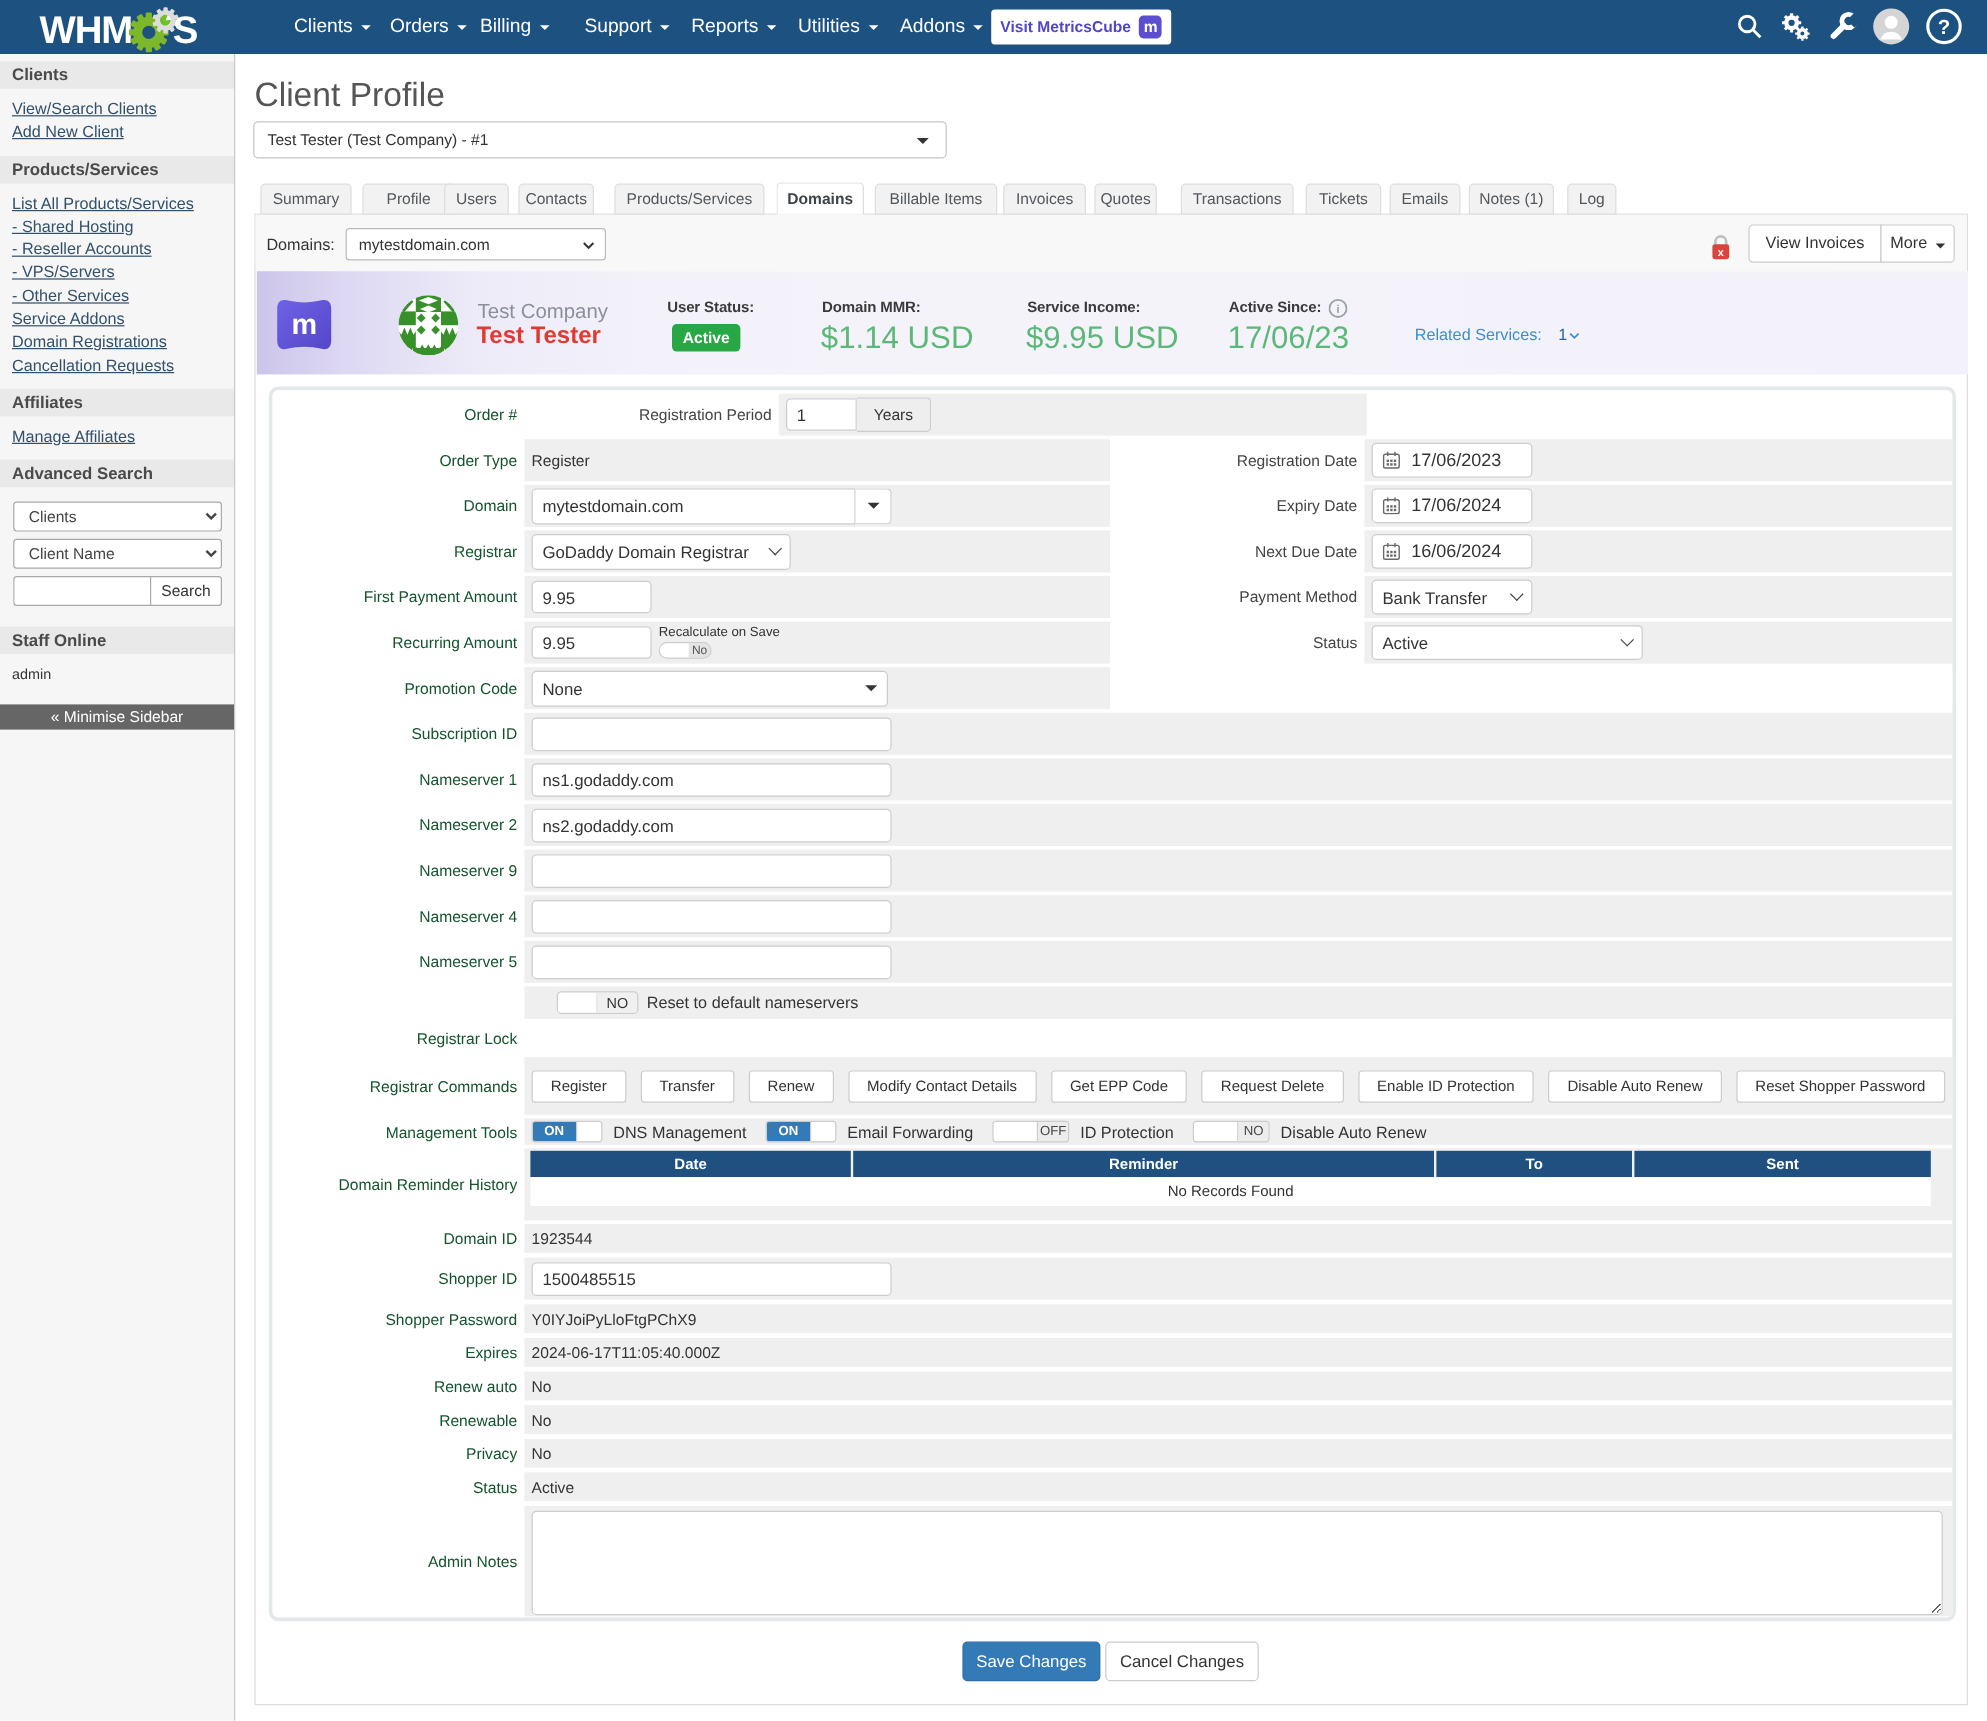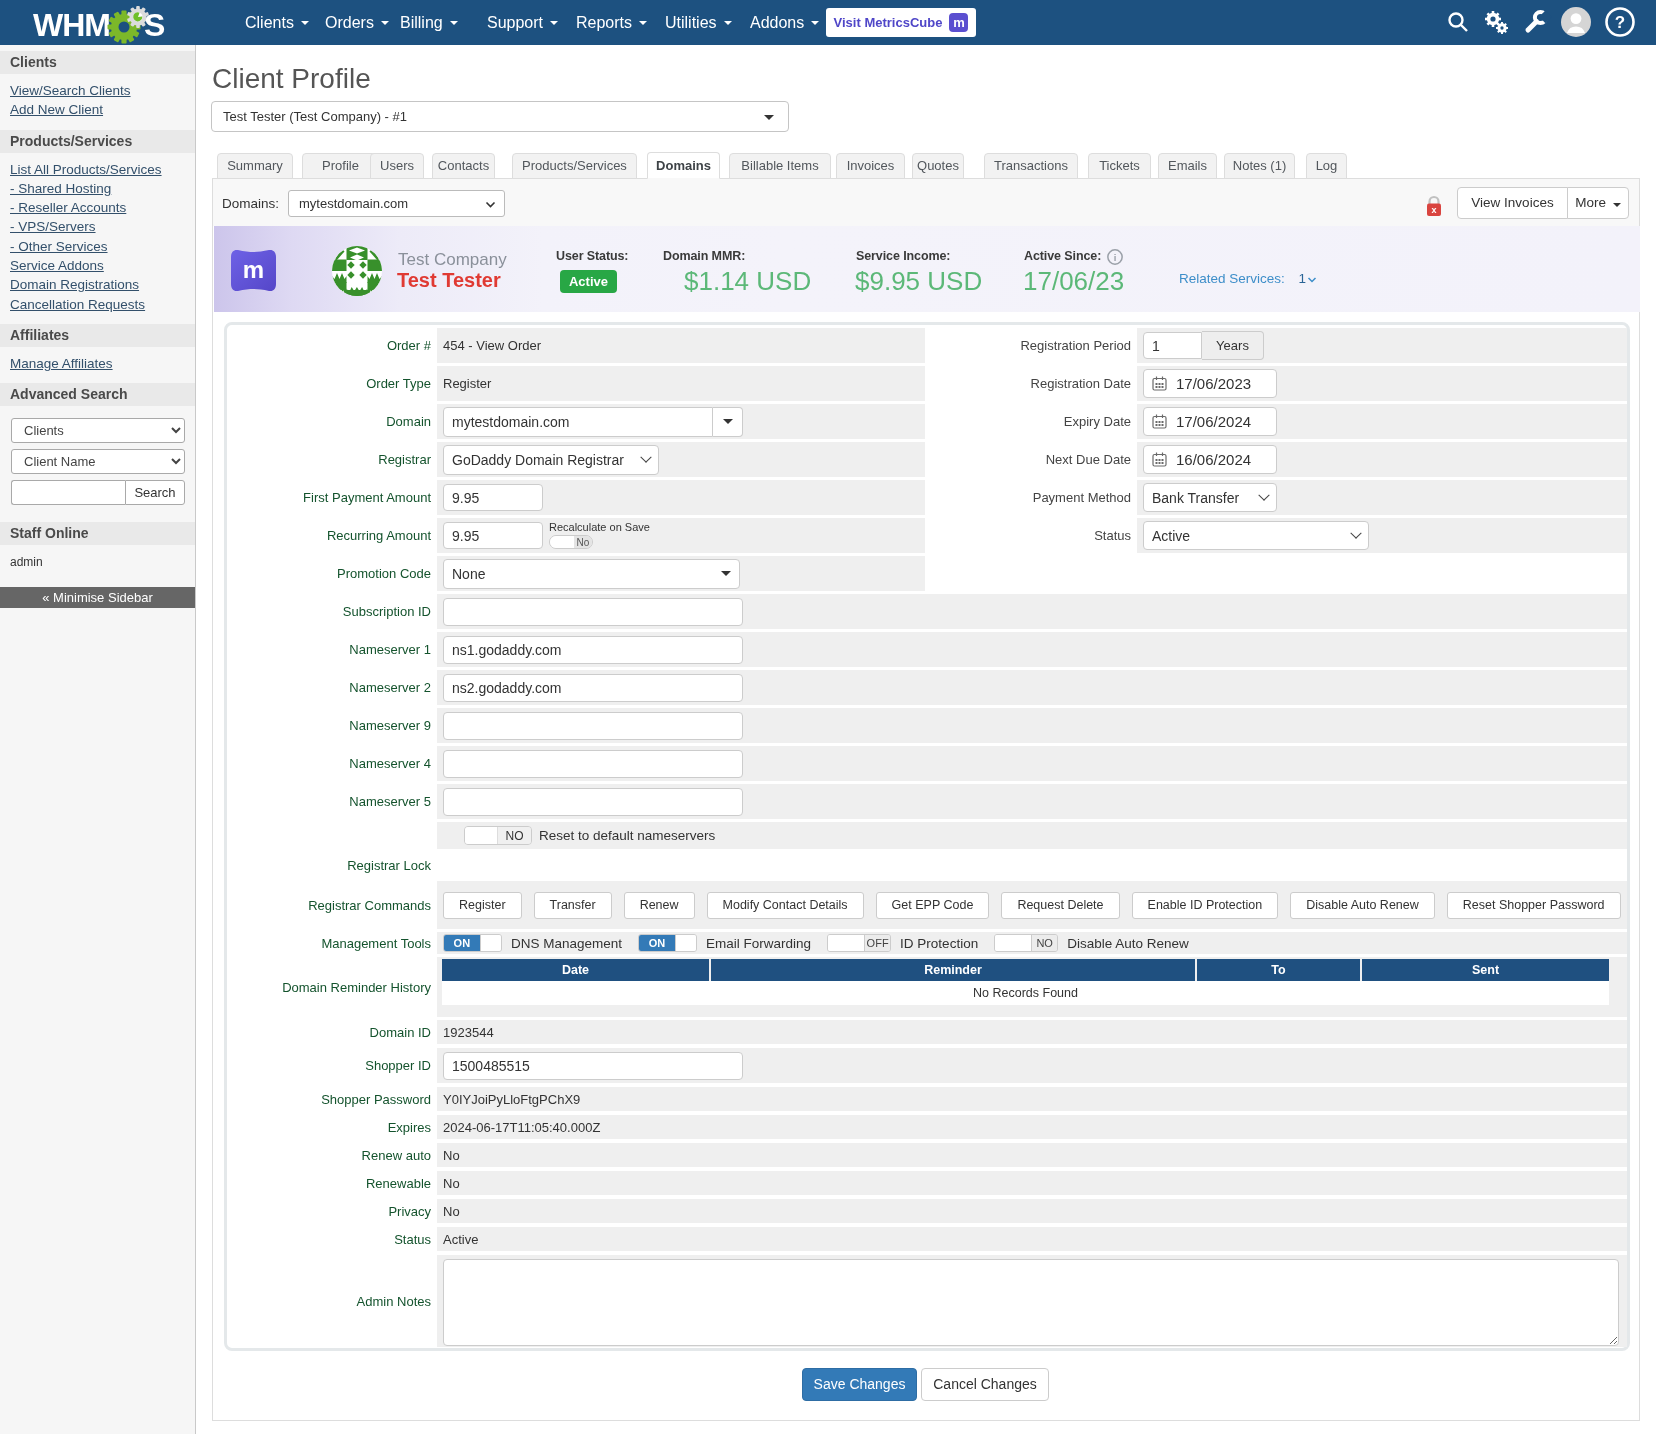--- a/index.html
+++ b/index.html
@@ -262,39 +262,38 @@
           <g fill="#fff">
             <path d="M25 1.5 l8 3 -8 3 -8 -3 z"></path>
             <path d="M25 8.5 l7 3 -7 3 -7 -3 z"></path>
           </g>
         </g>
       </svg>
       <div style="position:absolute;left:184px;top:24px;font-size:17px;color:#8a909a">Test Company</div>
       <div style="position:absolute;left:183px;top:43px;font-size:20px;font-weight:700;color:#e03a33">Test Tester</div>
       <div class="blabel" style="left:342px;top:23px">User Status:</div>
       <div style="position:absolute;left:346px;top:44px;width:57px;height:23px;background:#28a745;border-radius:4px;color:#fff;font-size:13px;font-weight:700;text-align:center;line-height:23px">Active</div>
-      <div class="blabel" style="left:449px;top:23px">Domain MMR:</div>
+      <div class="blabel" style="left:471px;top:23px">Domain MMR:</div>
       <div class="bgreen" style="left:470px;top:40px">$1.14 USD</div>
       <div class="blabel" style="left:642px;top:23px">Service Income:</div>
       <div class="bgreen" style="left:641px;top:40px">$9.95 USD</div>
       <div class="blabel" style="left:810px;top:23px">Active Since:</div>
       <svg style="position:absolute;left:893px;top:23px" width="16" height="16" viewBox="0 0 17 17">
           <circle cx="8.5" cy="8.5" r="7.6" fill="none" stroke="#9aa0a8" stroke-width="1.6"></circle>
           <text x="8.5" y="12.5" text-anchor="middle" font-size="10" font-weight="bold" fill="#9aa0a8" font-family="Liberation Sans">i</text>
         </svg>
       <div class="bgreen" style="left:809px;top:40px">17/06/23</div>
       <div style="position:absolute;left:965px;top:45px;font-size:13.5px;color:#3d8ec9">Related Services: <span style="color:#2a6496;padding-left:10px">1</span></div>
       <svg style="position:absolute;left:1093px;top:50px" width="10" height="8" viewBox="0 0 10 8">
           <path d="M1.5 2 L5 5.5 L8.5 2" stroke="#3d8ec9" stroke-width="1.5" fill="none"></path>
         </svg>
     </div>
     <div class="formbox">
       <div class="frow">
           <div class="flabel">Order #</div>
-          <div class="fval fv1">454 - View Order</div>
         <div class="flabel2">Registration Period</div>
           <div class="fval fv2">
             <div class="inp" style="width:59px;height:27px;border-radius:4px 0 0 4px">1</div>
             <div style="width:62px;height:29px;background:#eee;border:1px solid #ccc;border-left:none;border-radius:0 4px 4px 0;font-size:13px;color:#333;display:flex;align-items:center;justify-content:center">Years</div>
           </div>
         </div>
       <div class="frow">
           <div class="flabel">Order Type</div>
           <div class="fval fv1">Register</div>
         <div class="flabel2">Registration Date</div>

